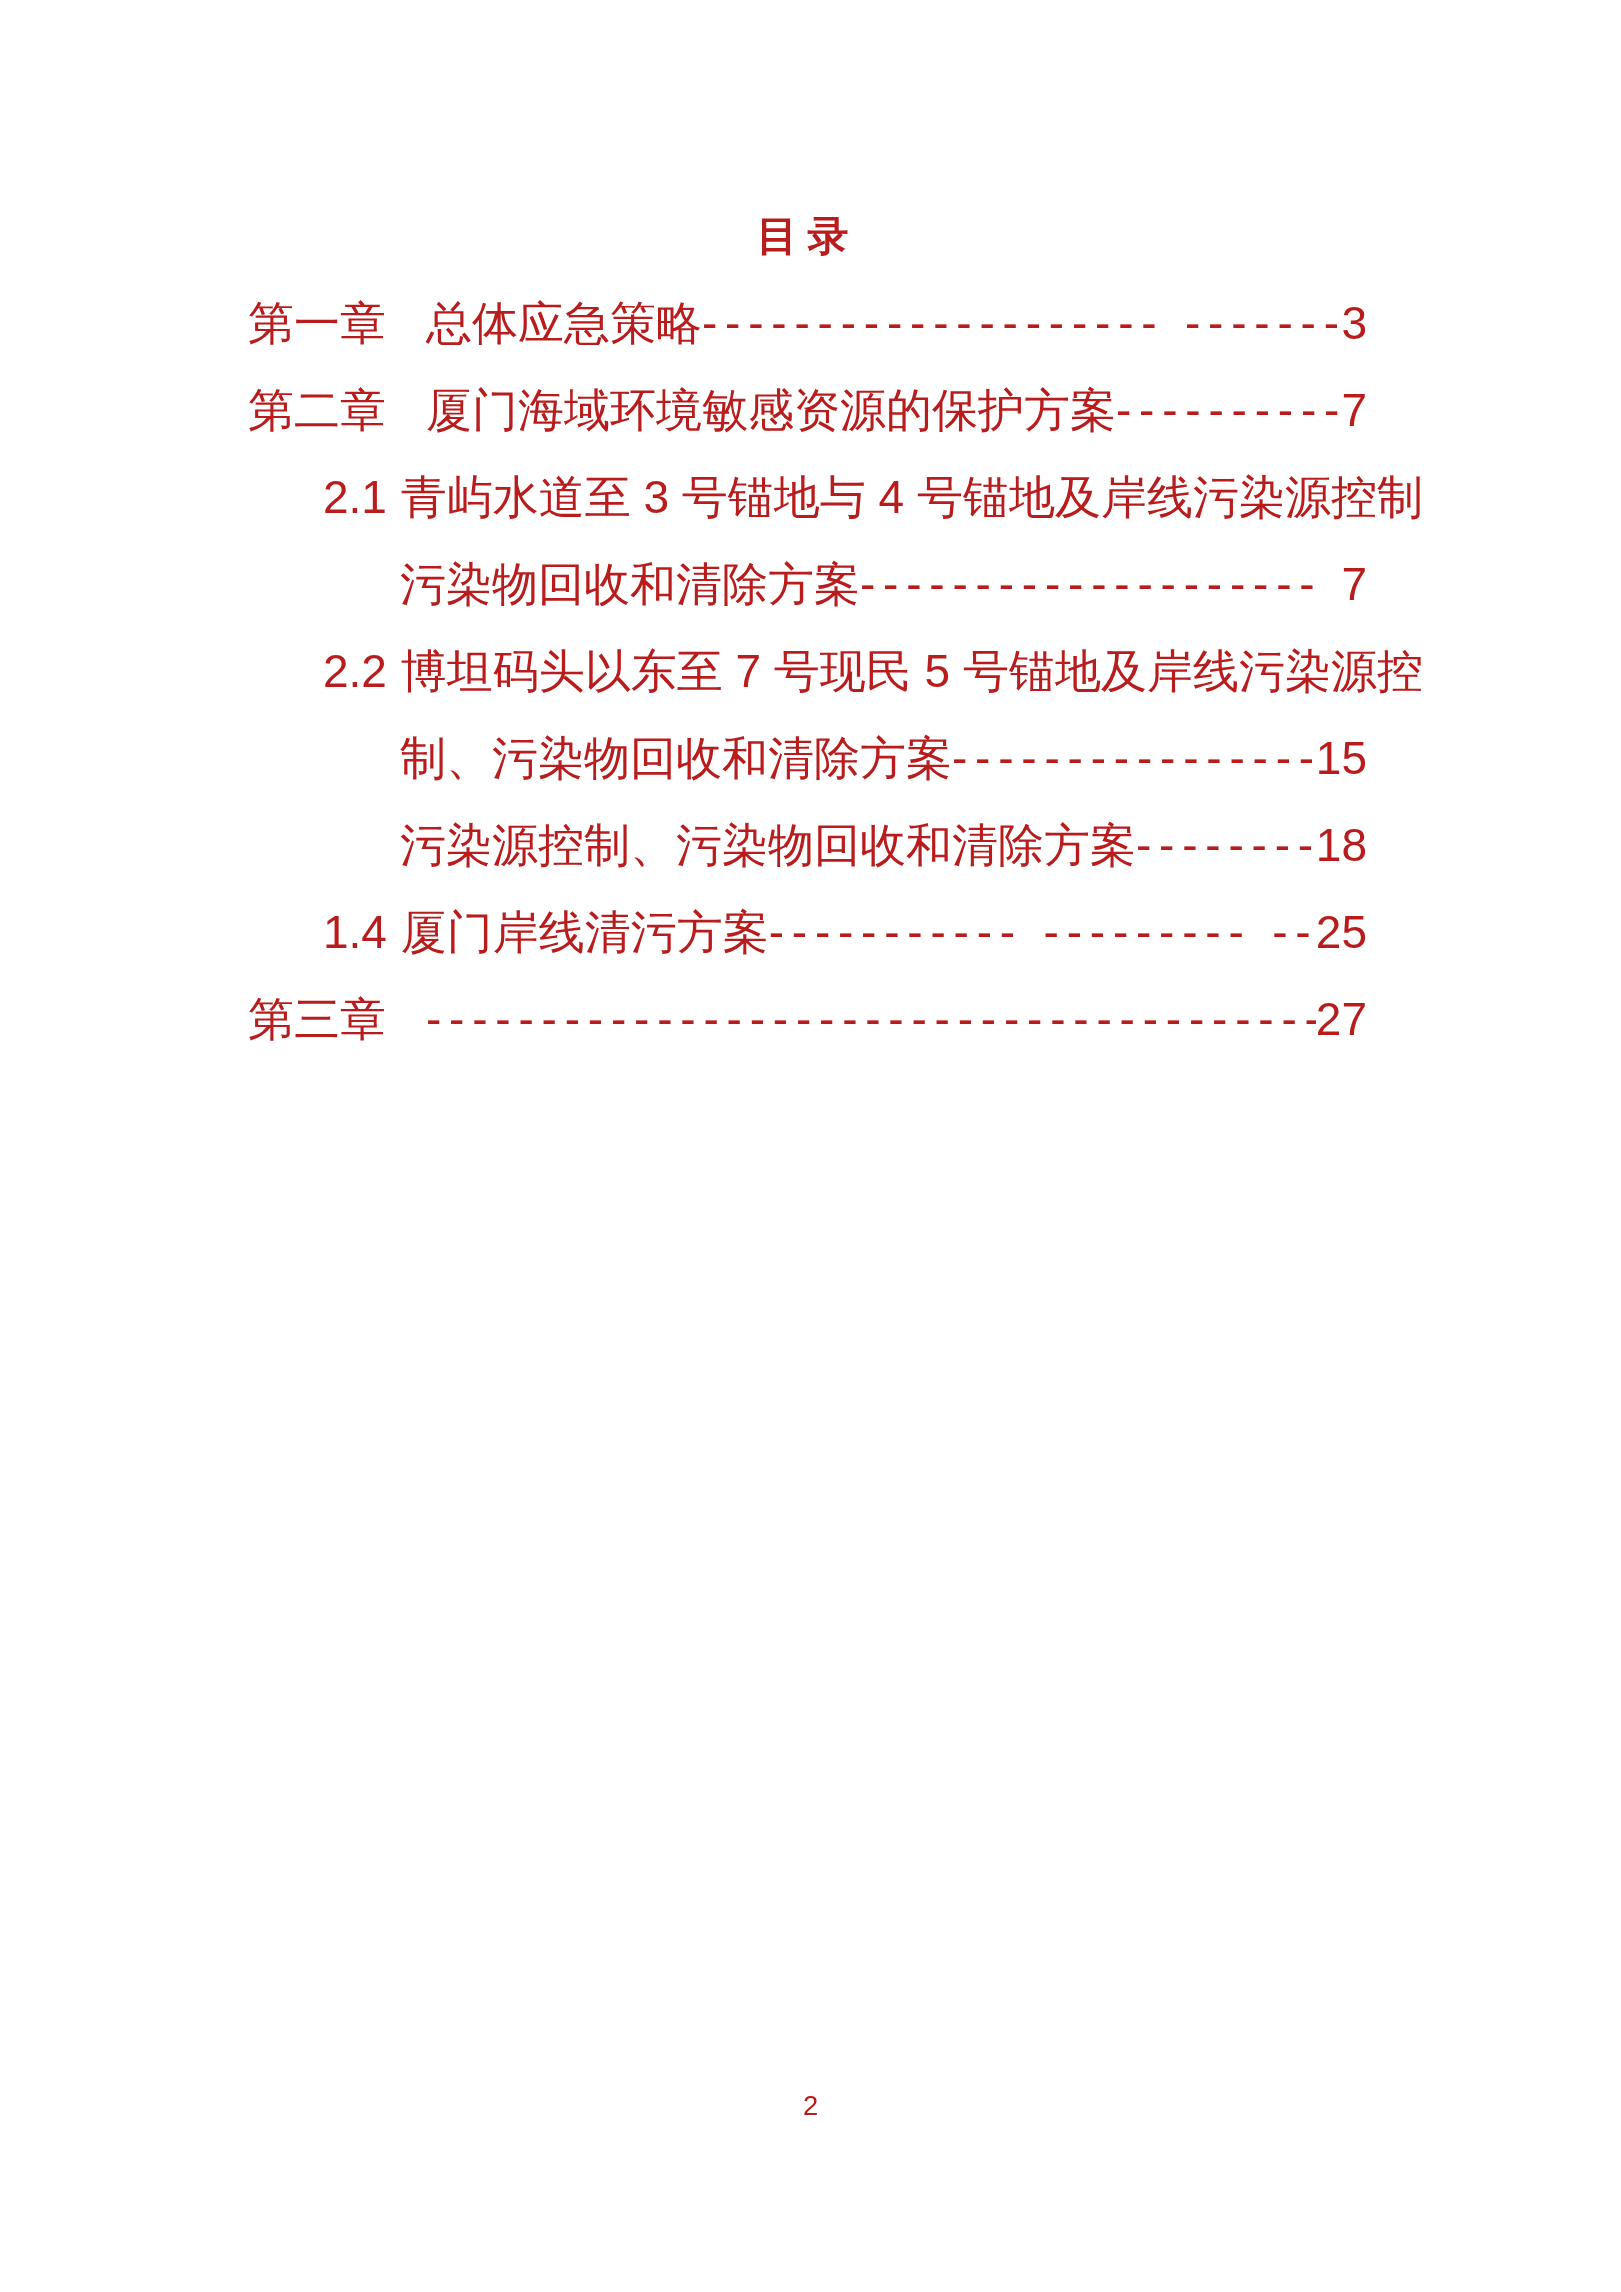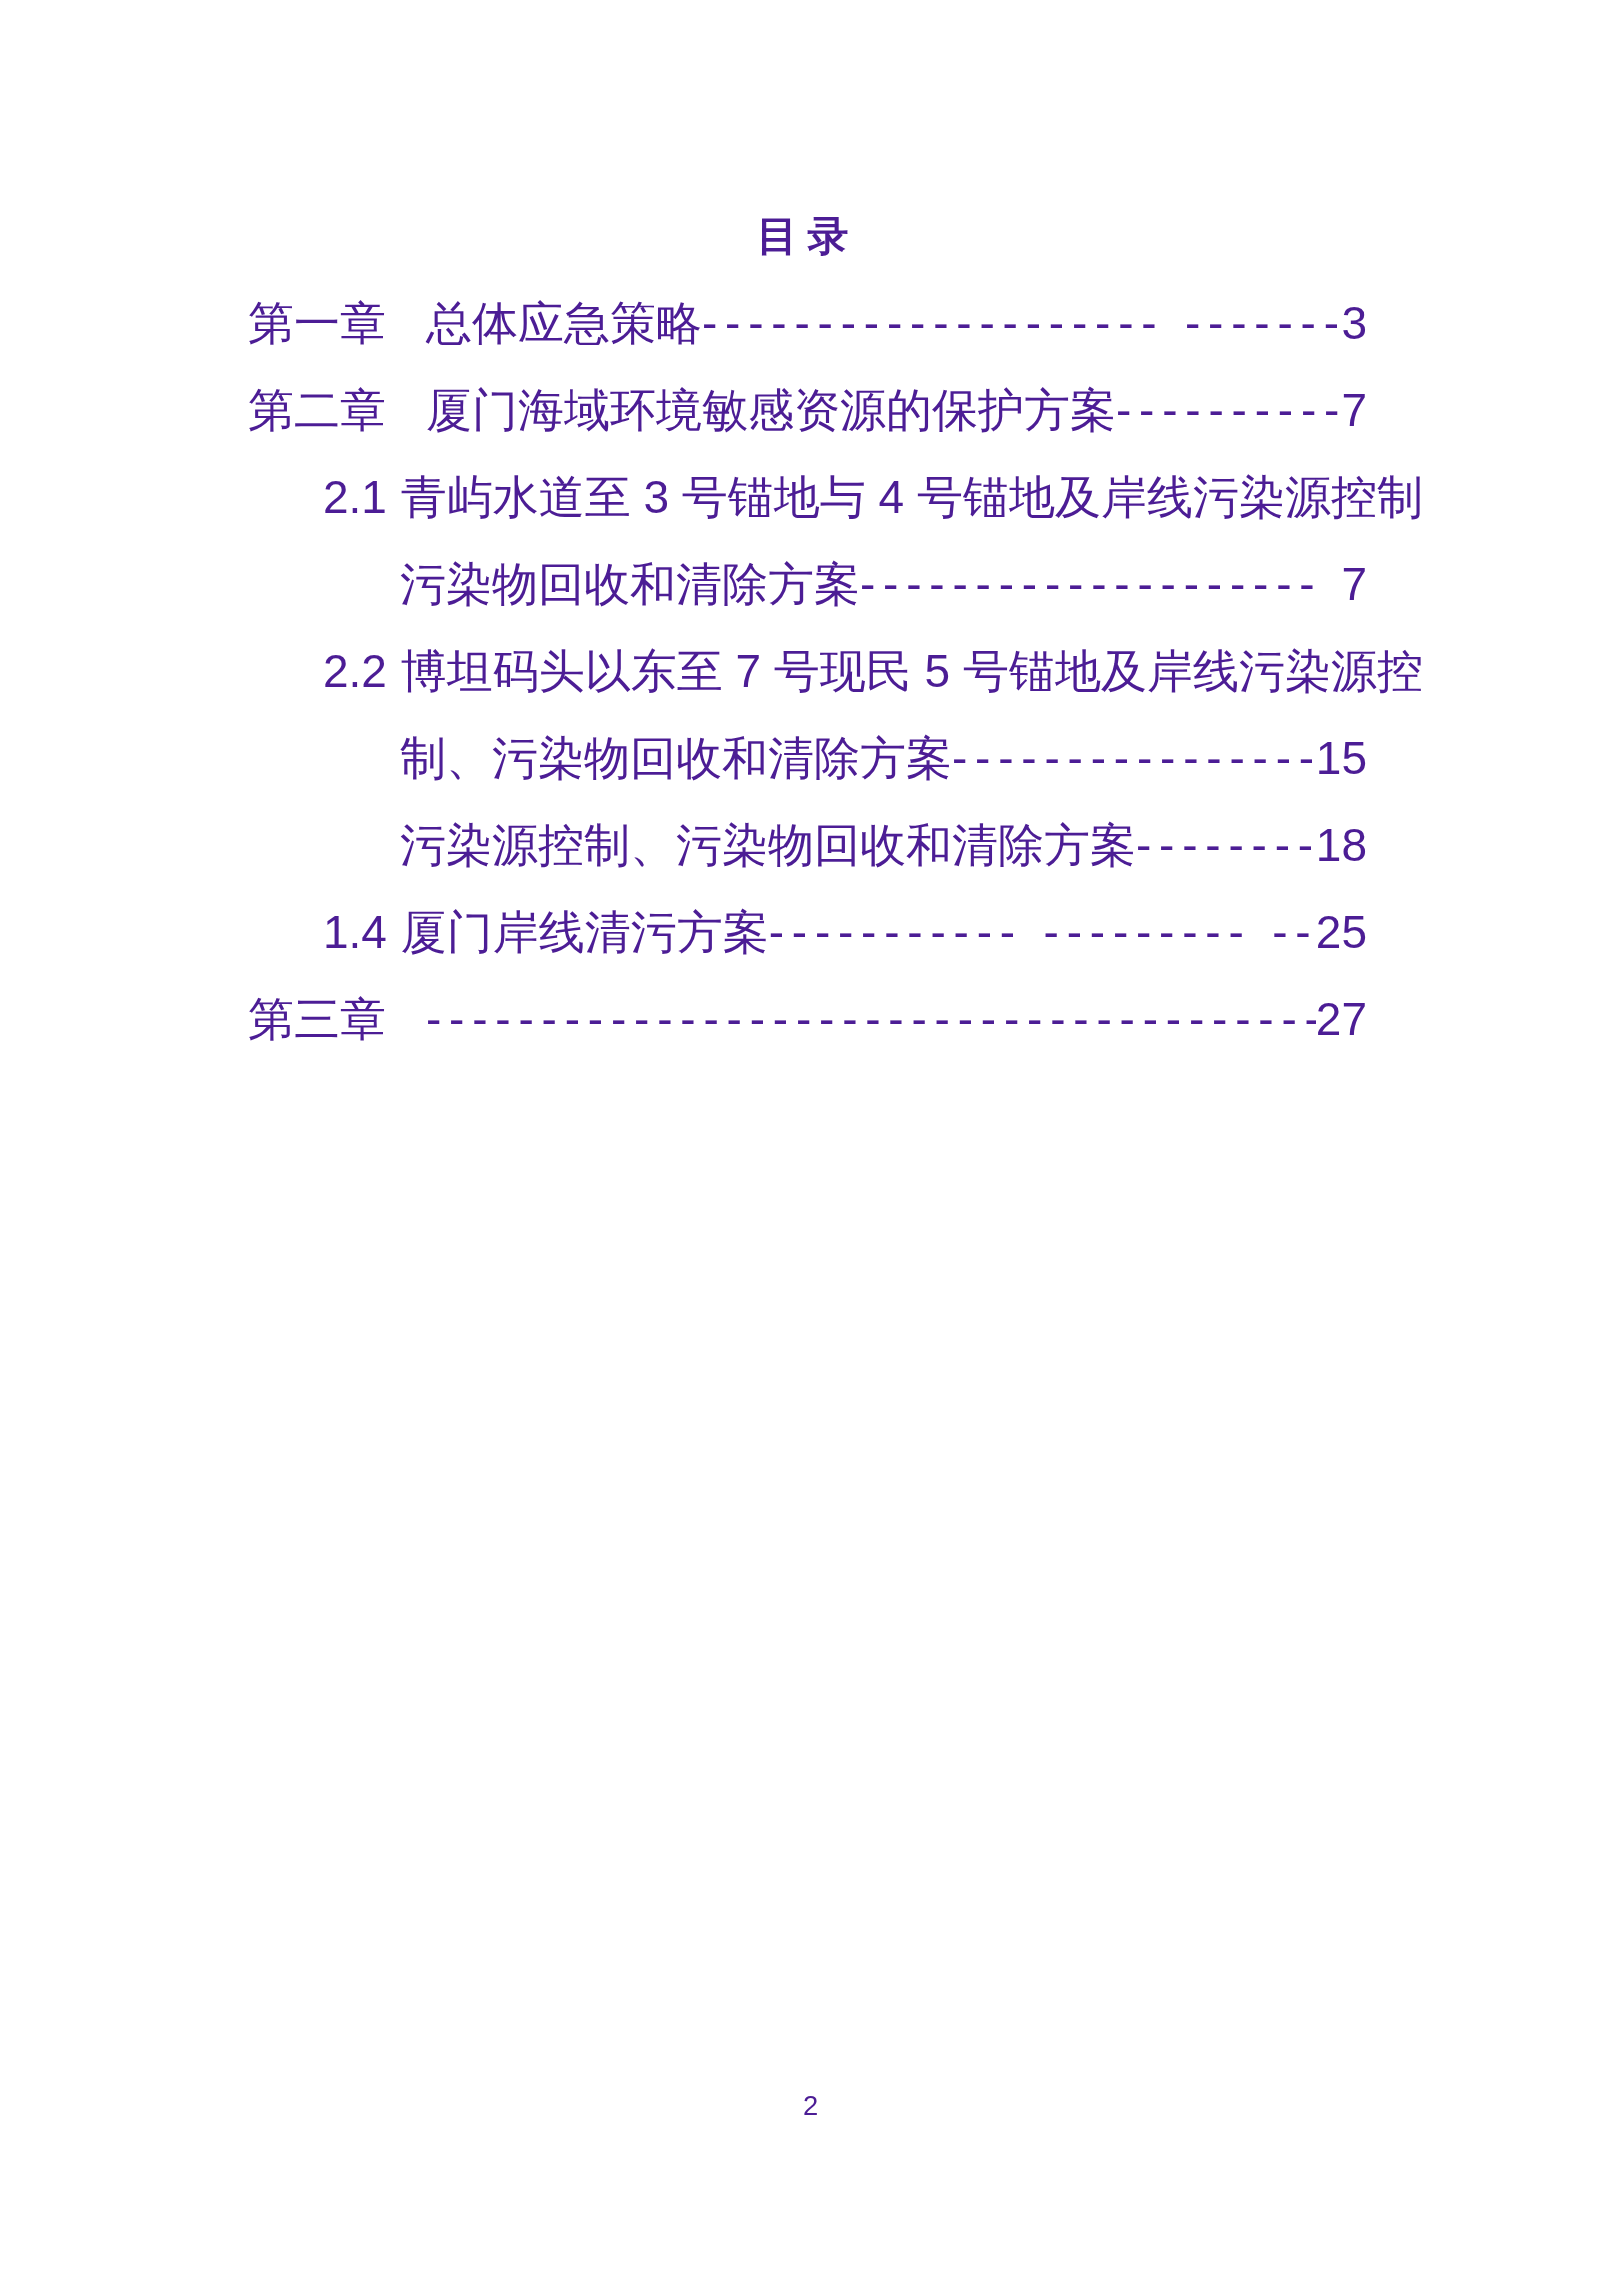--- a/index.html
+++ b/index.html
@@ -5,21 +5,21 @@
   html, body {
     margin: 0;
     padding: 0;
     background: #ffffff;
   }
   .page {
     position: relative;
     width: 1621px;
     height: 2293px;
     background: #ffffff;
-    color: #4c1d95;
+    color: #b91c1c;
     font-family: "Liberation Sans", "DejaVu Sans", sans-serif;
     overflow: hidden;
   }
   .content {
     position: absolute;
     left: 248px;
     right: 254px;
     top: 192px;
   }
   .doc-title {

